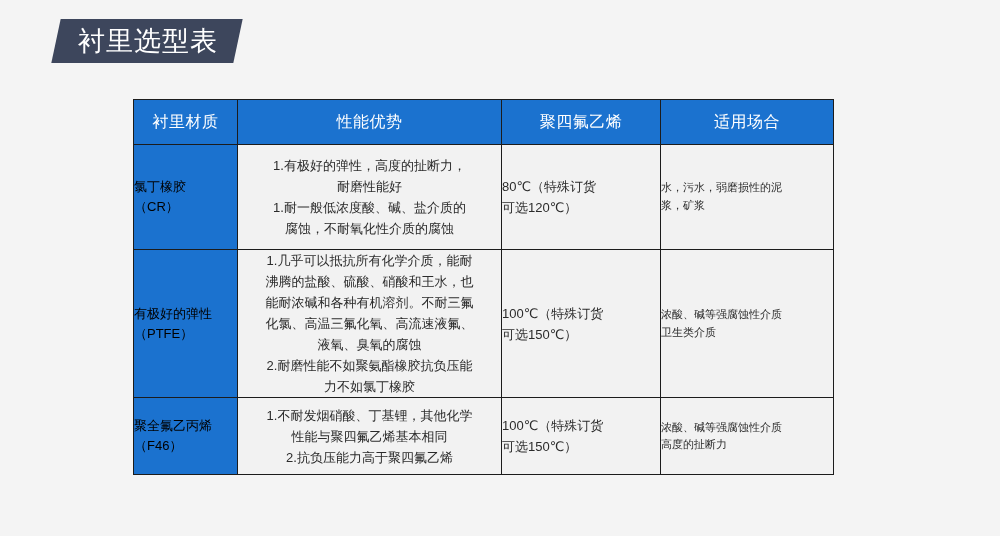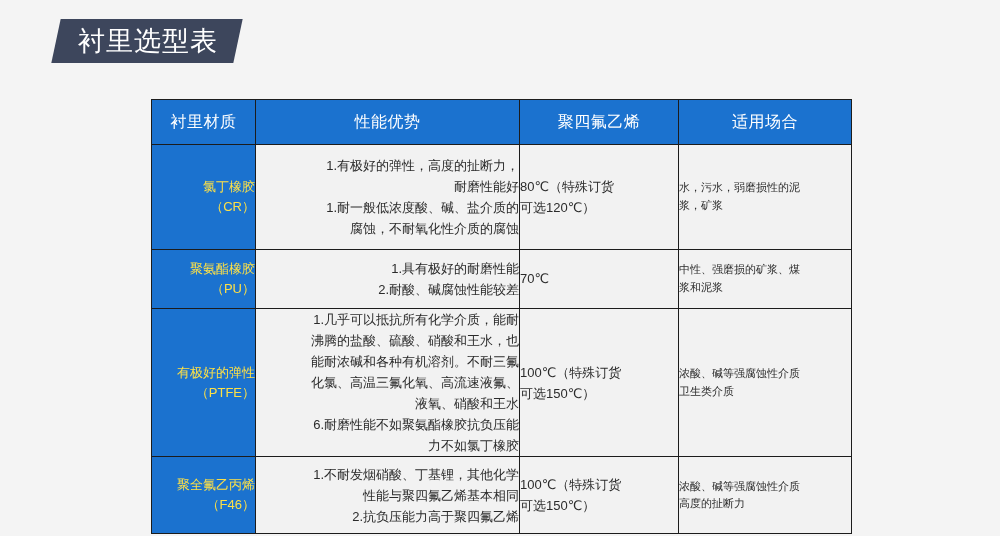--- a/index.html
+++ b/index.html
@@ -38,21 +38,21 @@
     font-size: 27px;
     letter-spacing: 1px;
     line-height: 1;
     white-space: nowrap;
     font-weight: 400;
   }
 
   
   .table-wrap {
     position: absolute;
-    left: 151px;
+    left: 133px;
     top: 99px;
     width: 700px;
   }
   table.spec {
     border-collapse: collapse;
     width: 700px;
     table-layout: fixed;
     background: #f2f2f2;
   }
   table.spec td, table.spec th {
@@ -71,34 +71,34 @@
     color: #ffffff;
     height: 44px;
     font-size: 16px;
     font-weight: 400;
     text-align: center;
     letter-spacing: 0.5px;
   }
 
   td.material {
     background: #1b72cf;
-    color: #fde047;
-    text-align: right;
+    color: #000000;
+    text-align: left;
     font-size: 13px;
     line-height: 1.55;
     font-weight: 400;
     padding: 4px 2px;
   }
   td.material .sub { display: block; }
 
   td.perf {
     color: #2b2b2b;
     font-size: 13px;
     line-height: 1.62;
-    text-align: right;
+    text-align: center;
     padding: 9px 12px 9px 14px;
     vertical-align: top;
   }
   td.temp {
     color: #2b2b2b;
     font-size: 13px;
     line-height: 1.62;
     padding: 9px 10px;
   }
   td.scene {
@@ -160,50 +160,33 @@
         <td class="temp">
           <span class="ln">80℃（特殊订货</span>
           <span class="ln">可选120℃）</span>
         </td>
         <td class="scene">
           <span class="ln">水，污水，弱磨损性的泥</span>
           <span class="ln">浆，矿浆</span>
         </td>
       </tr>
 
-      <tr class="row-pu">
-        <td class="material">
-          <span class="sub">聚氨酯橡胶</span>
-          <span class="sub">（PU）</span>
-        </td>
-        <td class="perf">
-          <span class="ln">1.具有极好的耐磨性能</span>
-          <span class="ln">2.耐酸、碱腐蚀性能较差</span>
-        </td>
-        <td class="temp">
-          <span class="ln">70℃</span>
-        </td>
-        <td class="scene">
-          <span class="ln">中性、强磨损的矿浆、煤</span>
-          <span class="ln">浆和泥浆</span>
-        </td>
-      </tr>
 
       <tr class="row-ptfe">
         <td class="material">
           <span class="sub">有极好的弹性</span>
           <span class="sub">（PTFE）</span>
         </td>
         <td class="perf">
           <span class="ln">1.几乎可以抵抗所有化学介质，能耐</span>
           <span class="ln">沸腾的盐酸、硫酸、硝酸和王水，也</span>
           <span class="ln">能耐浓碱和各种有机溶剂。不耐三氟</span>
           <span class="ln">化氯、高温三氟化氧、高流速液氟、</span>
-          <span class="ln">液氧、硝酸和王水</span>
-          <span class="ln">6.耐磨性能不如聚氨酯橡胶抗负压能</span>
+          <span class="ln">液氧、臭氧的腐蚀</span>
+          <span class="ln">2.耐磨性能不如聚氨酯橡胶抗负压能</span>
           <span class="ln">力不如氯丁橡胶</span>
         </td>
         <td class="temp">
           <span class="ln">100℃（特殊订货</span>
           <span class="ln">可选150℃）</span>
         </td>
         <td class="scene">
           <span class="ln">浓酸、碱等强腐蚀性介质</span>
           <span class="ln">卫生类介质</span>
         </td>

